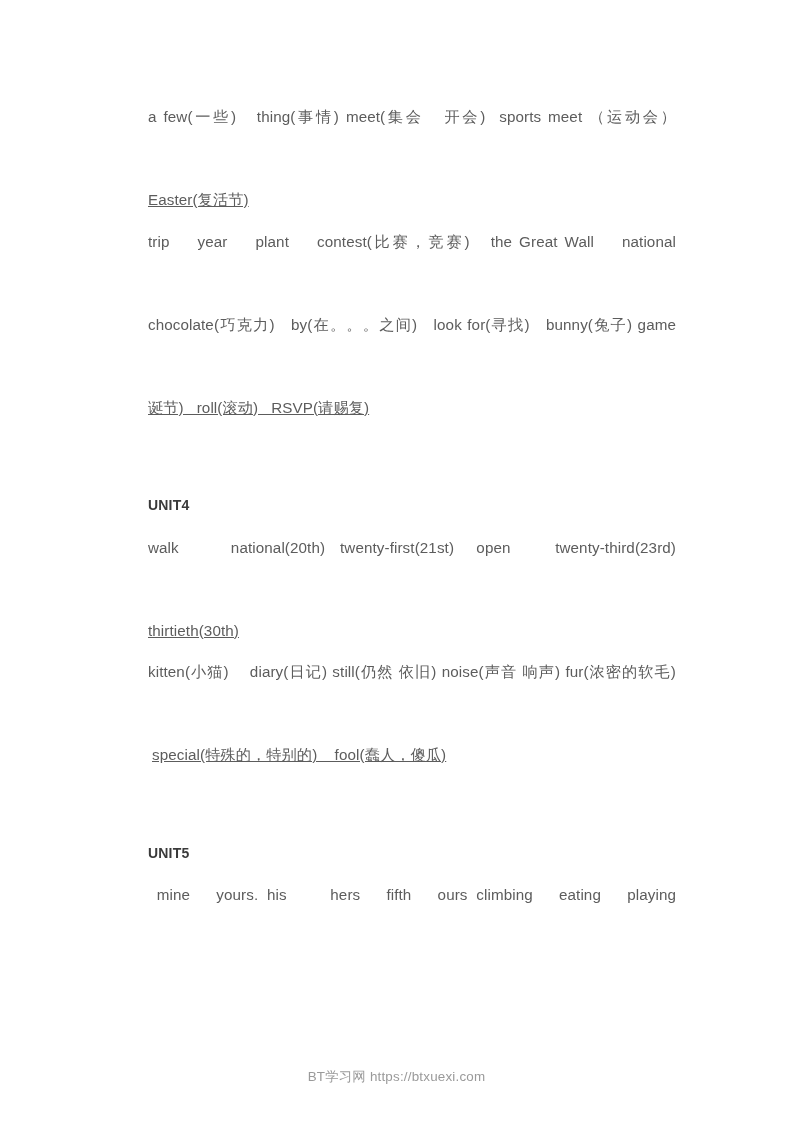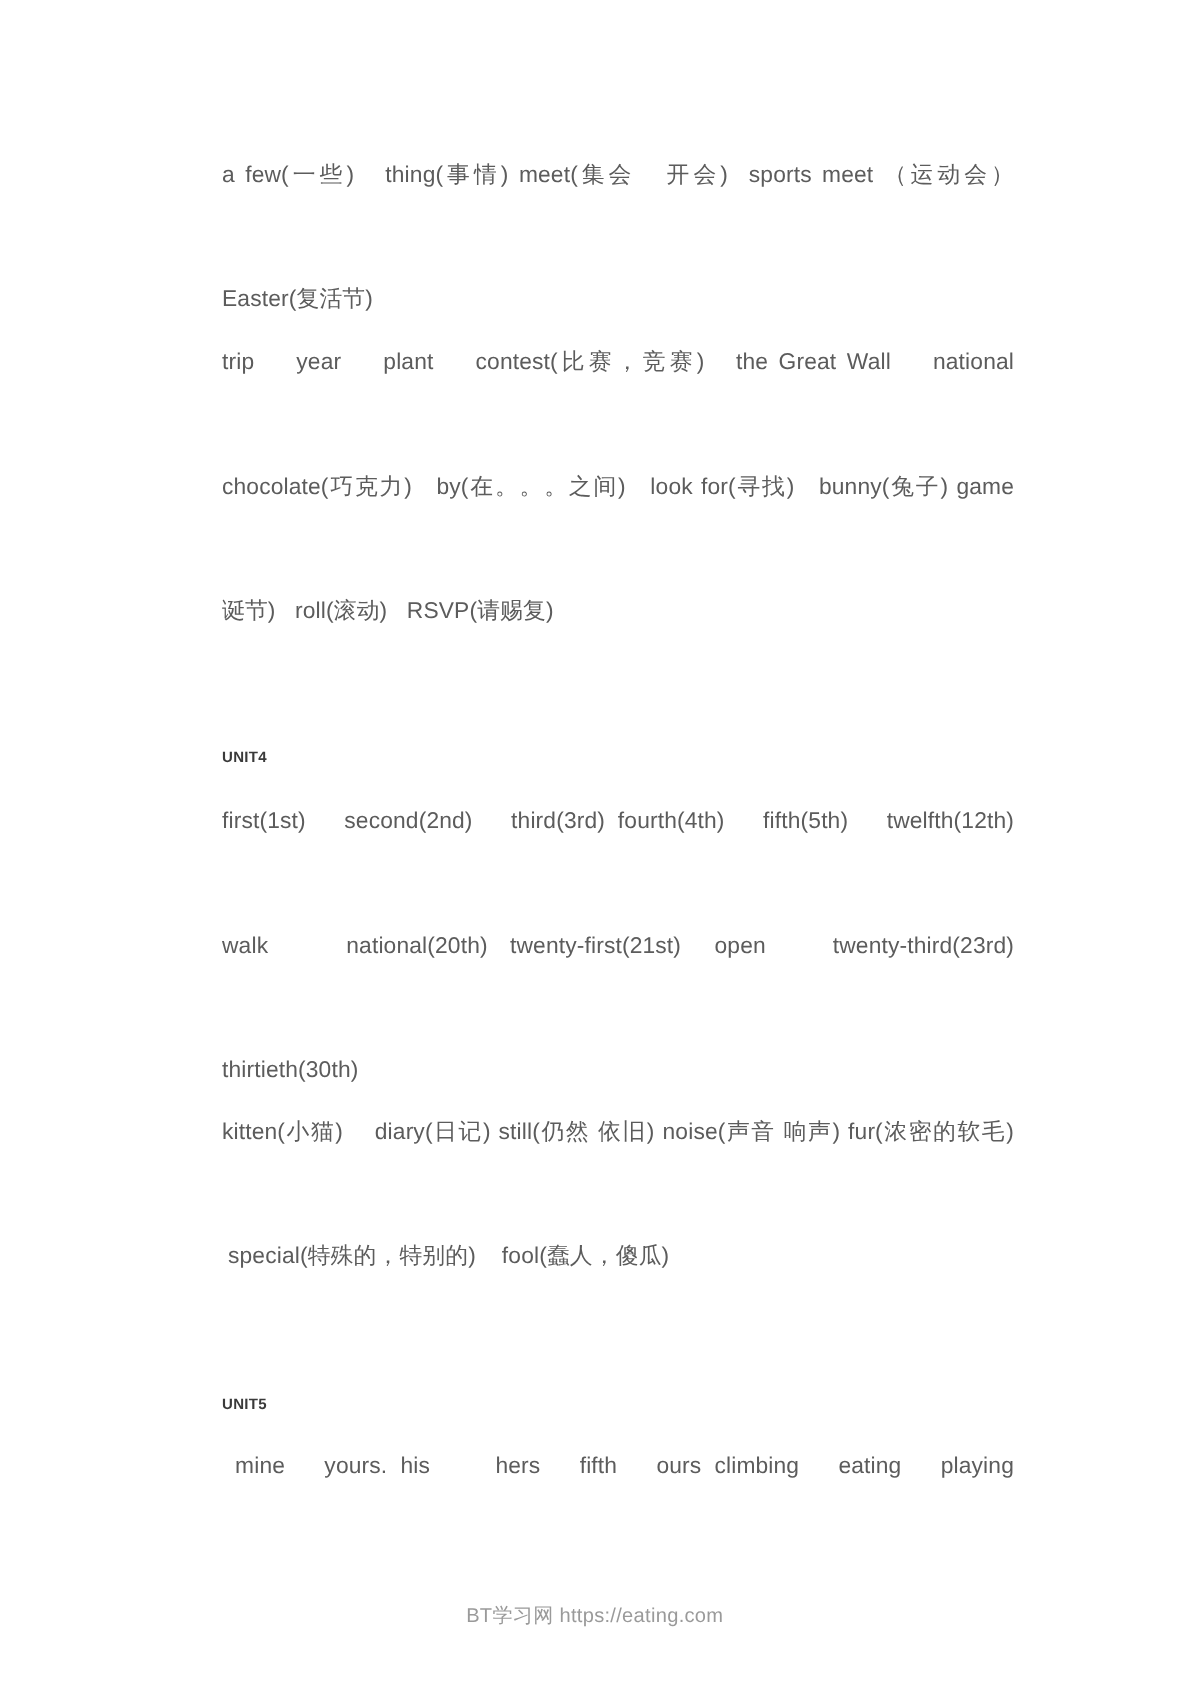--- a/index.html
+++ b/index.html
@@ -42,24 +42,25 @@
     text-align: justify;
   }
   .line.just::after {
     content: "";
     display: inline-block;
     width: 100%;
     height: 0;
   }
   .line.flow {
     text-align: left;
+    text-decoration: underline;
   }
   .unit-head {
     color: #3a3a3a;
-    font-size: 10px;
+    font-size: 14px;
     font-weight: bold;
     line-height: 41.5px;
     letter-spacing: 0.2px;
   }
   .gap-before-unit {
     height: 57px;
   }
   .indent-sm {
     padding-left: 4px;
   }
@@ -86,32 +87,31 @@
       <div class="line flow">Easter(复活节)</div>
       <div class="line just">trip    year    plant    contest(比赛，竞赛)   the Great Wall    national</div>
       <div class="line just">chocolate(巧克力)   by(在。。。之间)   look for(寻找)   bunny(兔子) game</div>
       <div class="line flow">诞节)   roll(滚动)   RSVP(请赐复)</div>
     </div>
 
     <div class="gap-before-unit"></div>
 
     <div>
       <div class="unit-head">UNIT4</div>
-      <div class="line just">first(1st)   second(2nd)   third(3rd) fourth(4th)   fifth(5th)   twelfth(12th)</div>
       <div class="line just">walk       national(20th)  twenty-first(21st)   open      twenty-third(23rd)</div>
       <div class="line flow">thirtieth(30th)</div>
       <div class="line just">kitten(小猫)    diary(日记) still(仍然 依旧) noise(声音 响声) fur(浓密的软毛)</div>
       <div class="line flow indent-sm">special(特殊的，特别的)    fool(蠢人，傻瓜)</div>
     </div>
 
     <div class="gap-before-unit"></div>
 
     <div>
       <div class="unit-head">UNIT5</div>
       <div class="line just"> mine   yours. his     hers   fifth   ours climbing   eating   playing</div>
 
     </div>
 
   </div>
 
-  <div class="footer">BT学习网 https://eating.com</div>
+  <div class="footer">BT学习网 https://btxuexi.com</div>
 
 </div>
 
 </body></html>

